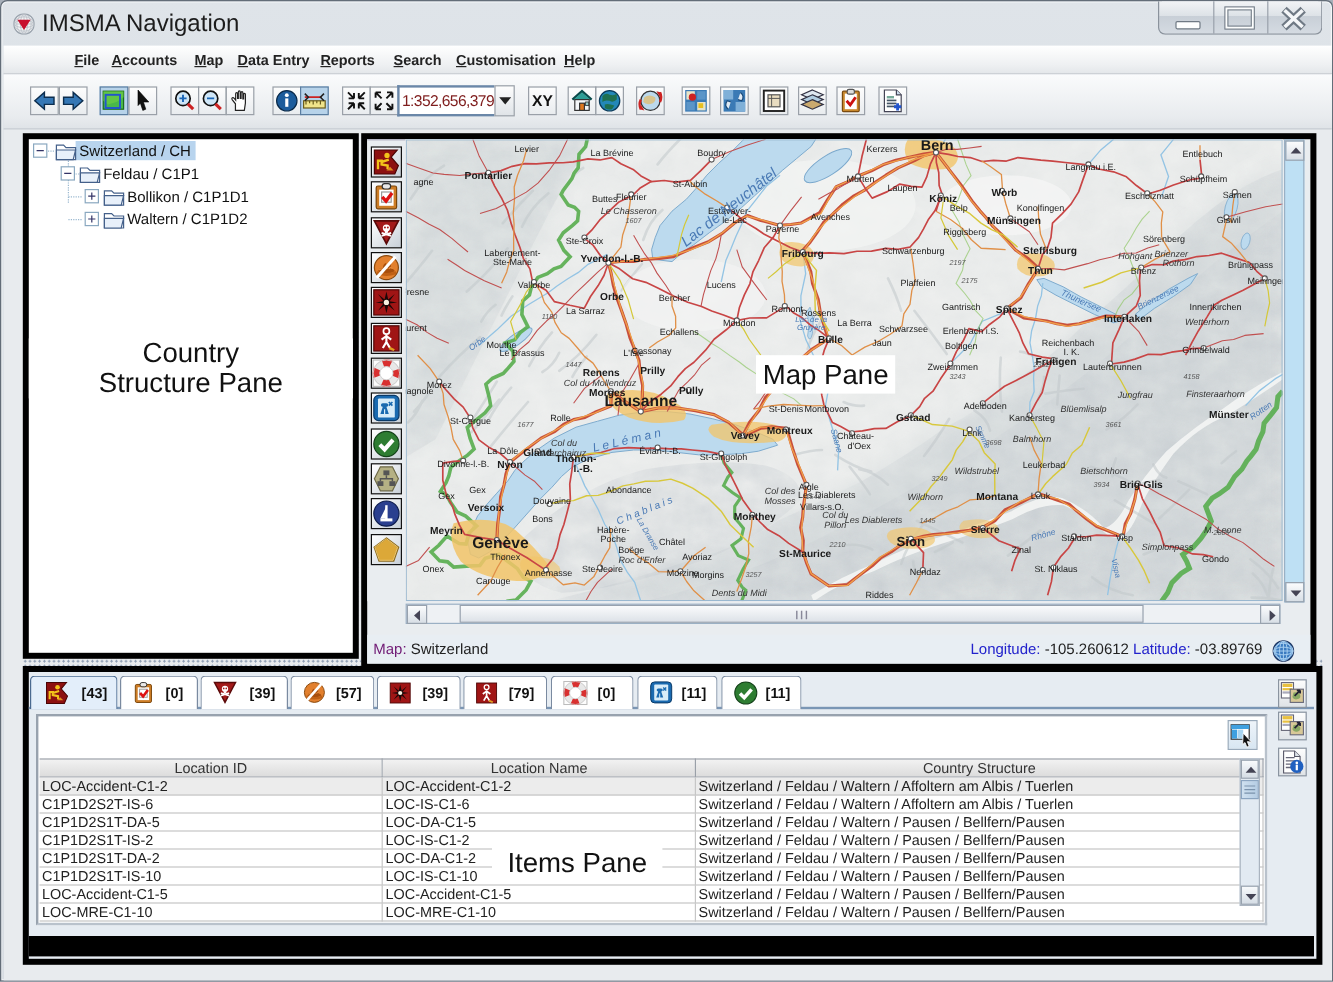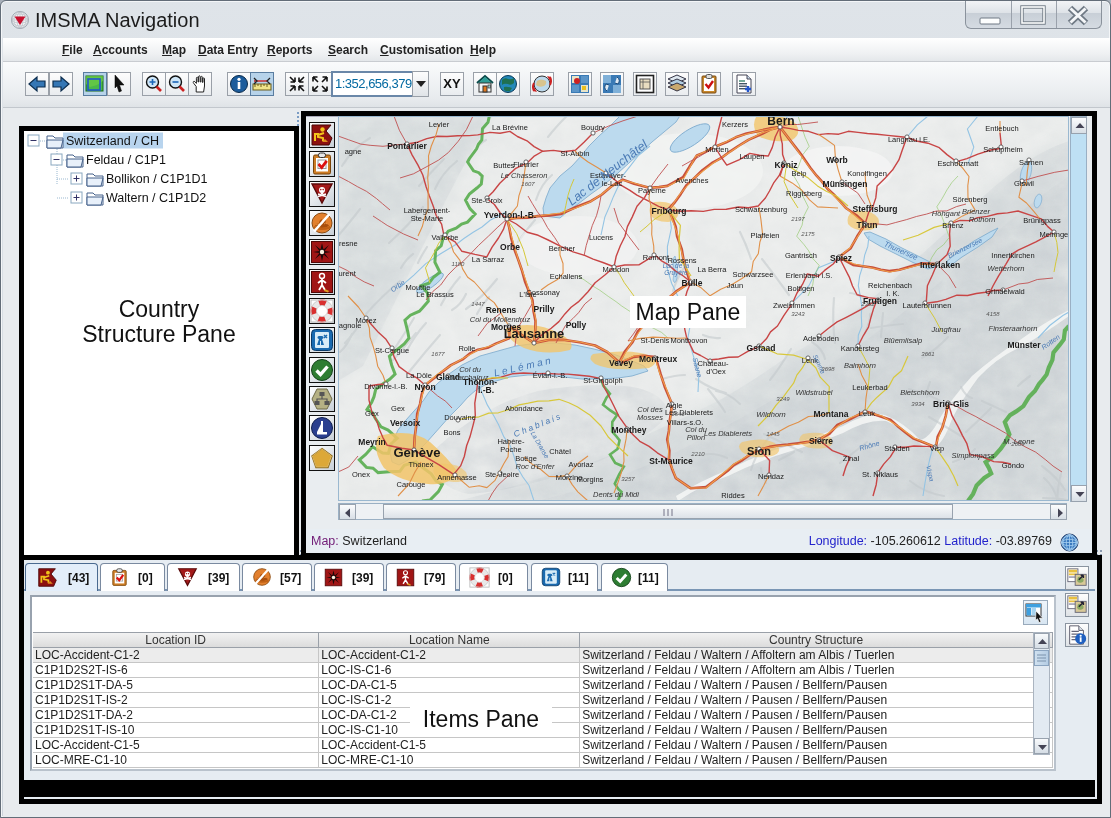--- a/index.html
+++ b/index.html
@@ -24,27 +24,27 @@
 #menubar span { position:absolute; top:5px;margin-left:44px; }
 #menubar u { text-decoration:underline; }
 
 #toolbar { position:absolute; left:2px; top:61px; width:1107px; height:46px;
   background:linear-gradient(#fafbfc,#e8ebee 80%,#dfe3e7); border-bottom:1px solid #c2c7cd; }
 .tbtn { position:absolute; top:10px; width:24px; height:24px;
   background:linear-gradient(#fdfdfd,#e9ecef); border:1px solid #9aa0a8; }
 .tbtn svg { position:absolute; left:0; top:0; }
 .tbtn.pressed { background:#b7d3ea; border-color:#5a7da0; }
 #scalebox { position:absolute; left:328px; top:9px; width:81px; height:26px; background:#fff;
-  border:2px solid #6a87a8; border-right:none; font-size:13px; color:#0369a1; line-height:22px; padding-left:2px; letter-spacing:-0.5px;}
+  border:2px solid #6a87a8; border-right:none; font-size:13px; color:#7f1d1d; line-height:22px; padding-left:2px; letter-spacing:-0.5px;}
 #scalebtn { position:absolute; left:409px; top:9px; width:17px; height:26px;
   background:linear-gradient(#fdfdfd,#e0e4e8); border:1px solid #9aa0a8; }
 
 #content { position:absolute; left:2px; top:107px; width:1107px; height:709px; background:#e8ebee; }
 .blackpane { position:absolute; background:#fff; border:5px solid #000; }
-#treepane { left:16px; top:18px; width:280px; height:438px; }
+#treepane { left:16px; top:3px; width:280px; height:438px; }
 #mappane  { left:298px; top:3px; width:796px; height:447px; background:#e9edf0;}
 #itemspane{ left:16px; top:447px; width:1083px; height:249px; background:#e6ecf2;}
 .tab { position:absolute; top:3px; height:28px; background:#fff; border:1px solid #7a8aa0; border-bottom:none;
   border-radius:4px 4px 0 0; font-weight:bold; font-size:12px; color:#111; }
 .tab .num { position:absolute; top:7px; }
 .tab svg { position:absolute; left:9px; top:3px; }
 .tab.sel { background:#e3eefa; border-color:#4a6a90; }
 #tabstrip { position:absolute; left:0; top:0; width:1071px; height:31px; border-bottom:2px solid #7a96b5; }
 #itemsinner { position:absolute; left:6px; top:35px; width:1026px; height:176px; background:#fff;
   border:2px solid #b9c2cc; border-top-color:#98a2ae; border-left-color:#98a2ae; }

